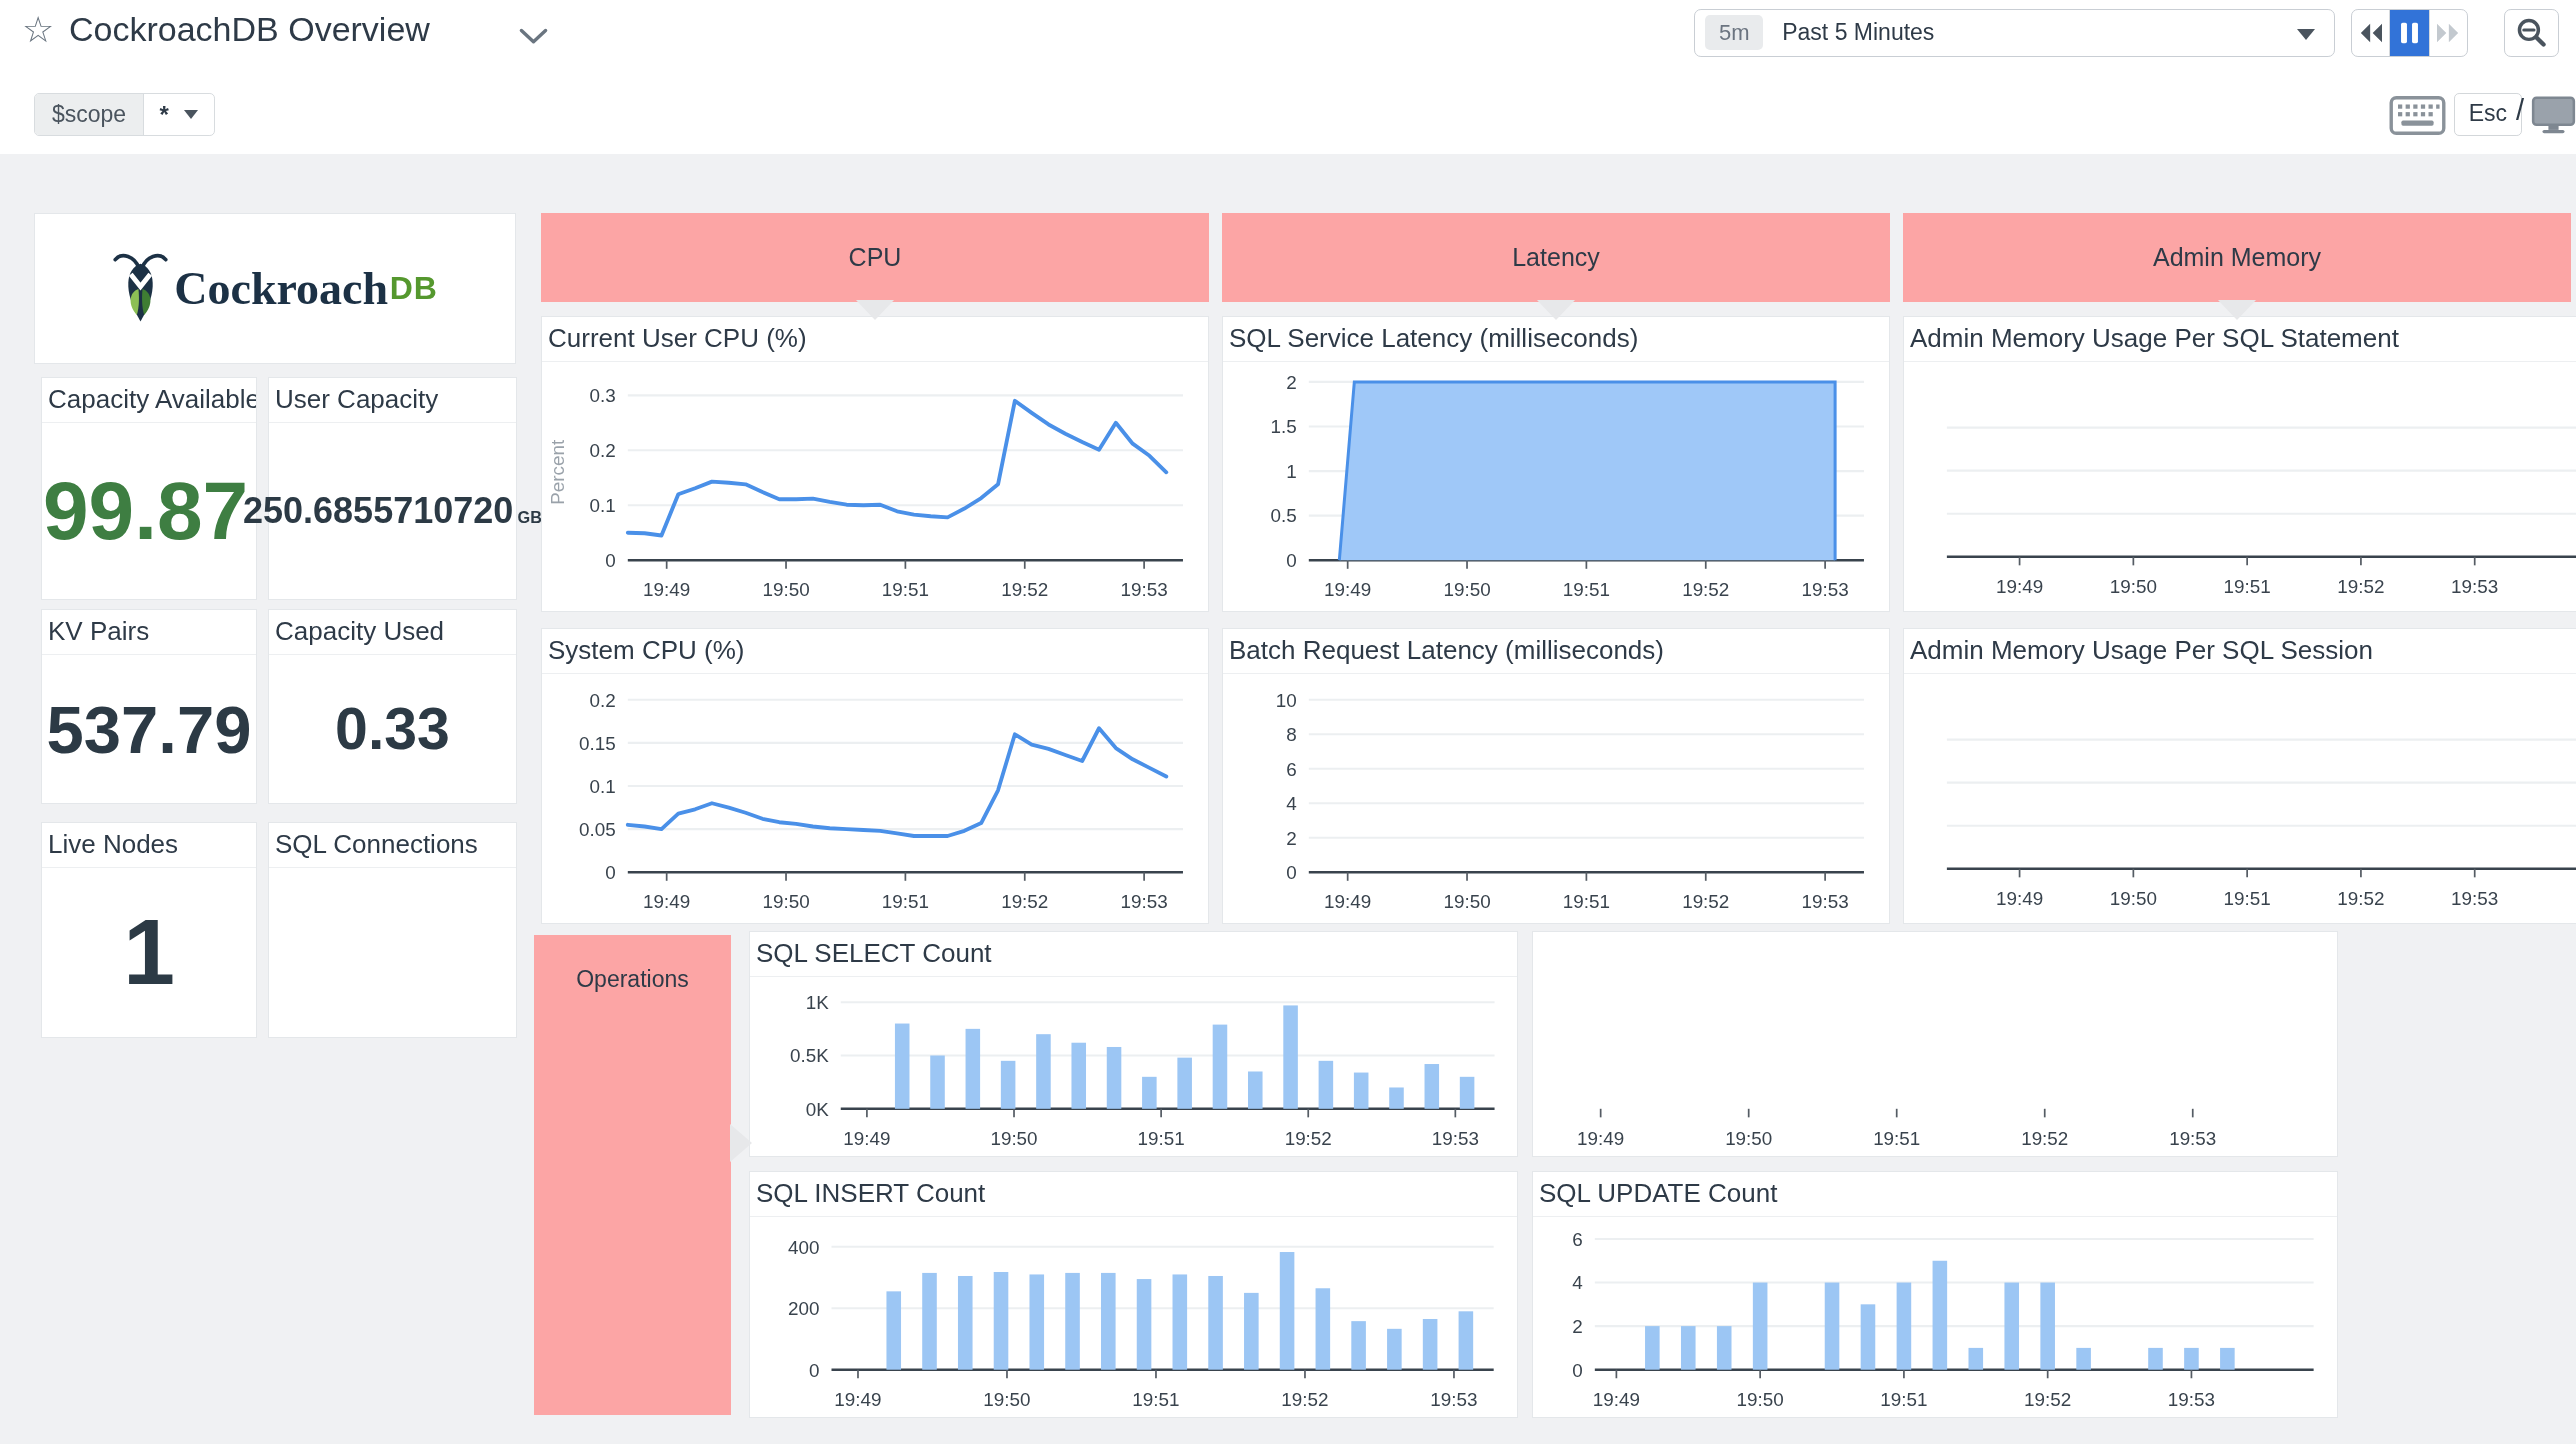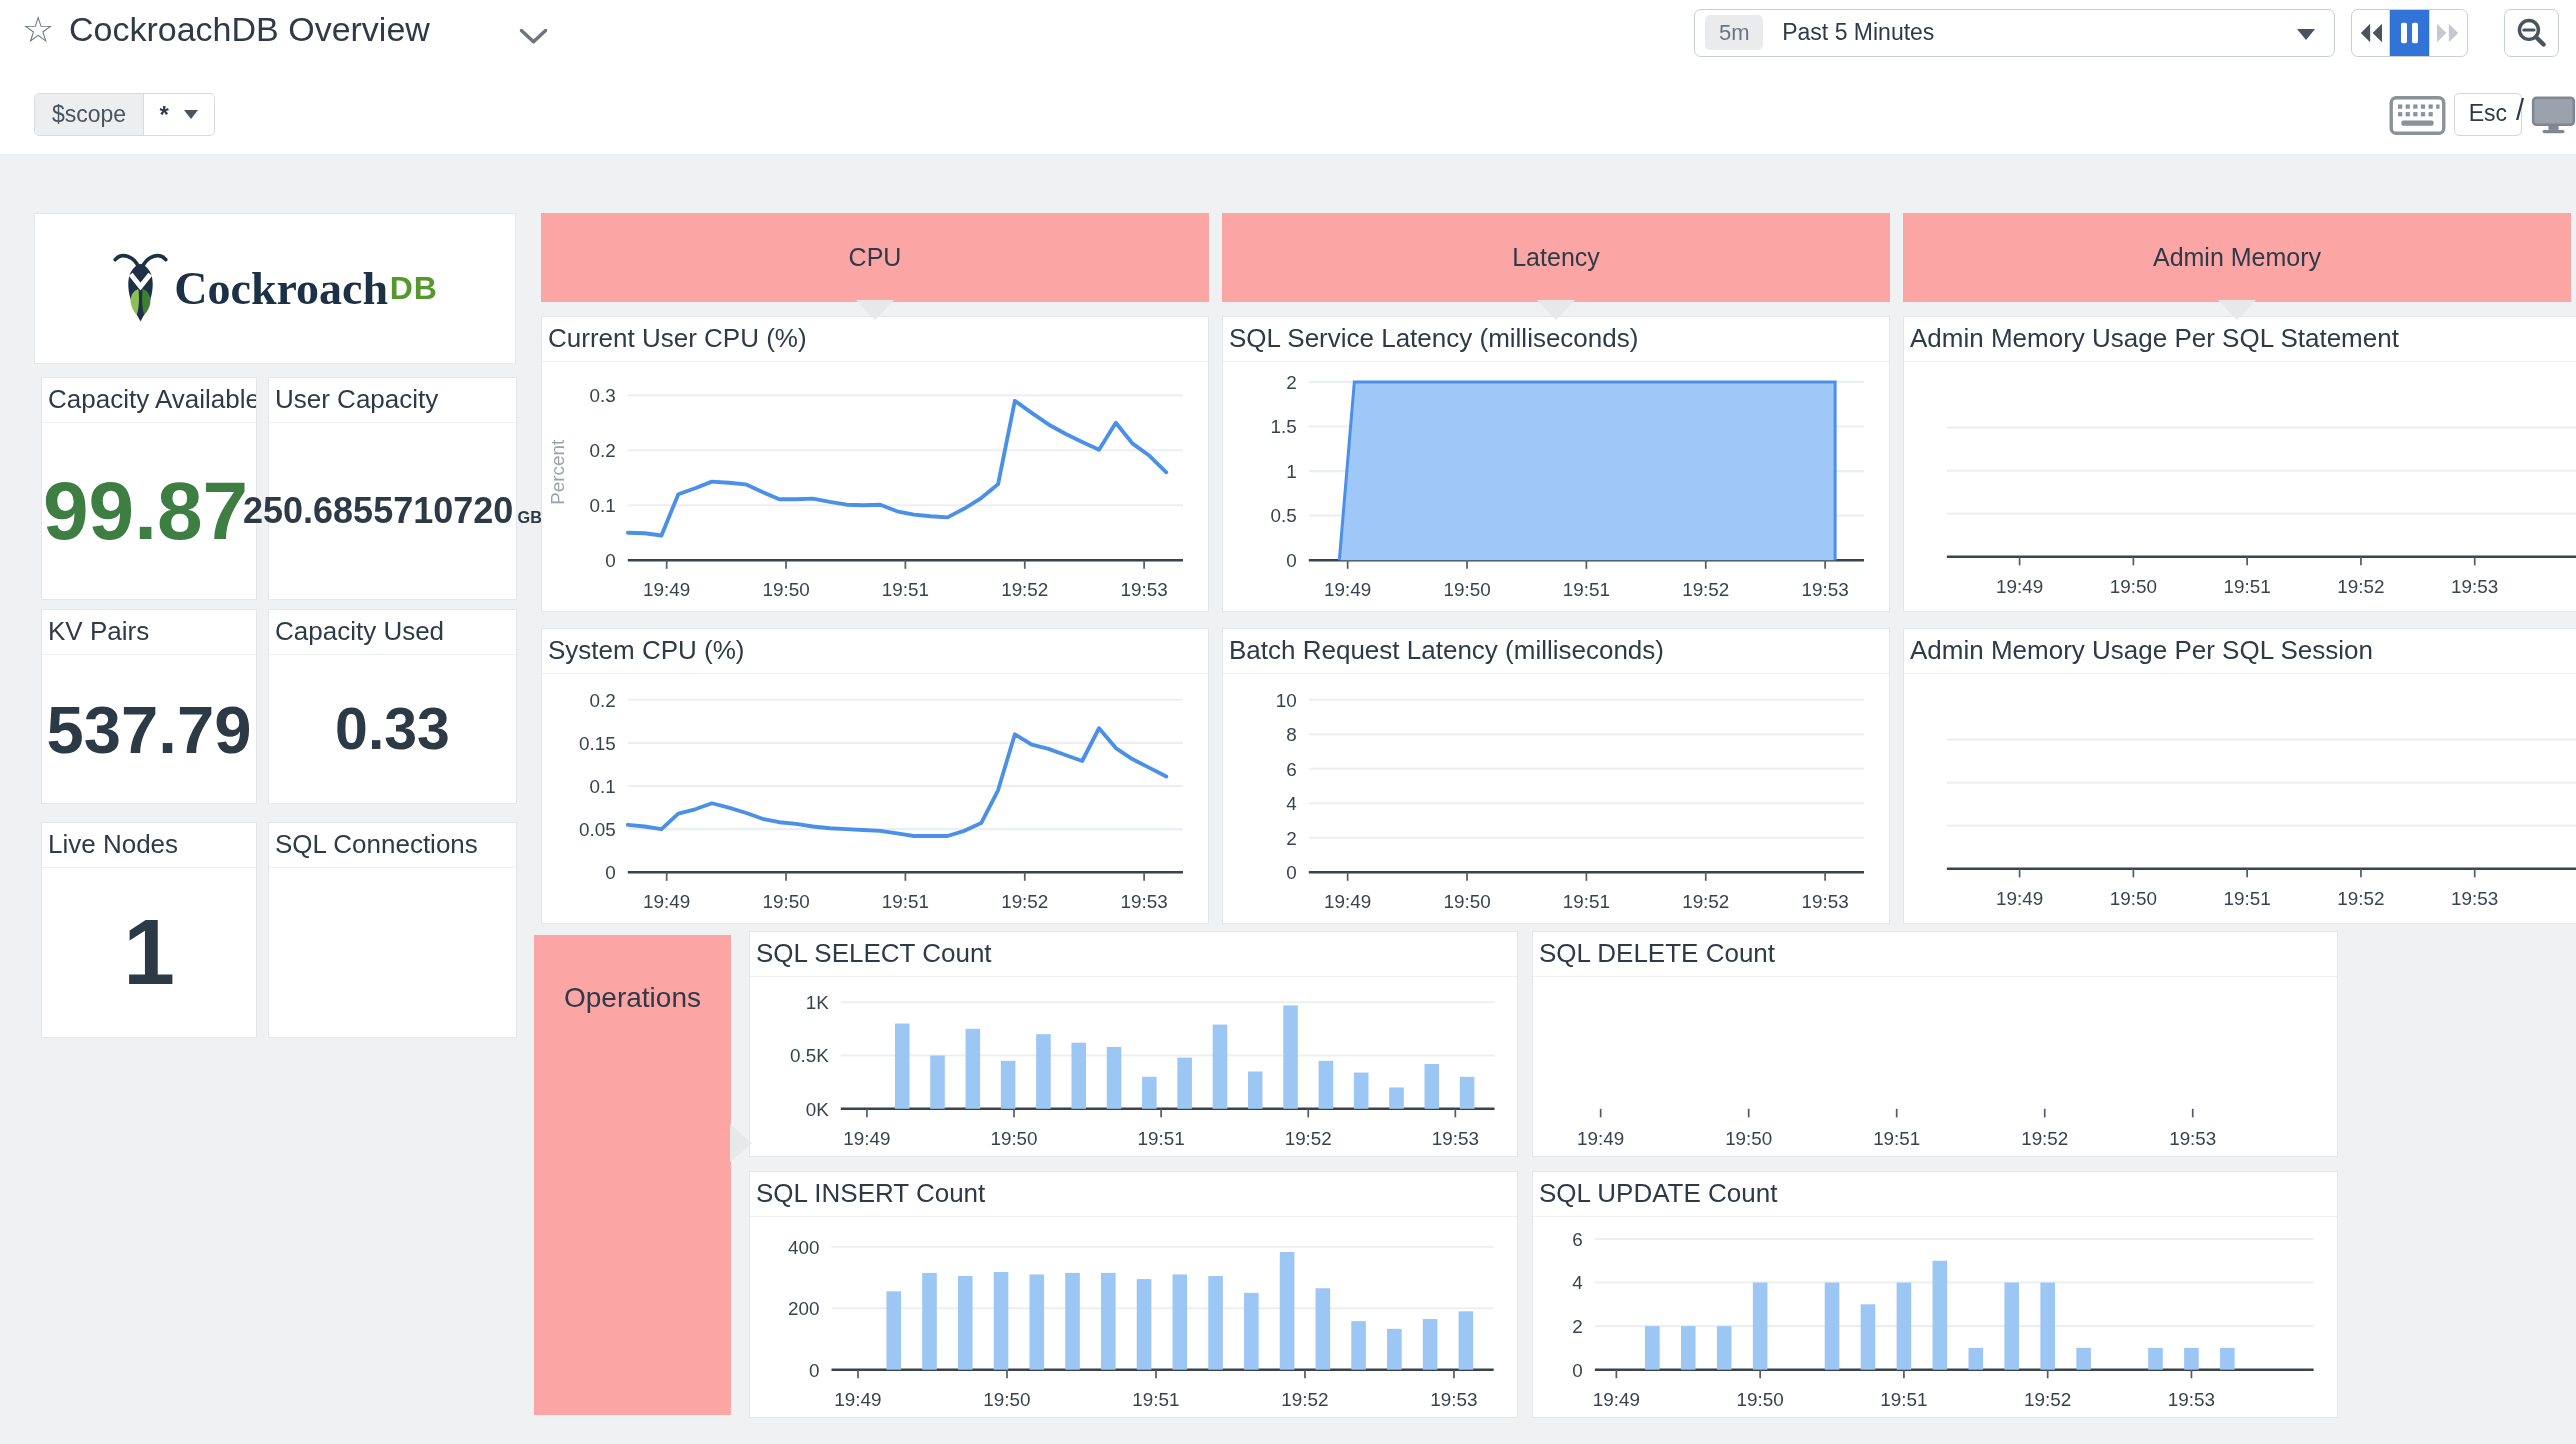--- a/index.html
+++ b/index.html
@@ -176,21 +176,21 @@
   <span>Latency</span>
 </div>
 <div class="notch-down" style="left:1537px;top:300px"></div>
 
 <div class="group" style="left:1903px;top:213px;width:668px;height:89px">
   <span>Admin Memory</span>
 </div>
 <div class="notch-down" style="left:2218px;top:300px"></div>
 
 <div class="group" style="left:534px;top:935px;width:197px;height:480px;align-items:flex-start">
-  <span style="margin-top:47px;font-size:28px">Operations</span>
+  <span style="margin-top:31px;font-size:23px">Operations</span>
 </div>
 <div class="notch-right" style="left:730px;top:1124px"></div>
 
 <div class="card" style="left:541px;top:316px;width:668px;height:296px">
   <div class="ctitle">Current User CPU (%)</div>
   <svg class="plot" width="665" height="248" viewBox="0 0 775 289">
       <text x="86" y="239" text-anchor="end" font-size="22" fill="#39434d">0</text>
       <line x1="100" y1="166.9375" x2="747" y2="166.9375" stroke="#eceff1" stroke-width="2.5"></line>
       <text x="86" y="174.9375" text-anchor="end" font-size="22" fill="#39434d">0.1</text>
       <line x1="100" y1="102.875" x2="747" y2="102.875" stroke="#eceff1" stroke-width="2.5"></line>
@@ -362,21 +362,20 @@
       <rect x="580.876" y="110.41509433962264" width="17" height="43.58490566037736" fill="#9cc6f4"></rect>
       <rect x="622.132" y="33.20754716981132" width="17" height="120.79245283018868" fill="#9cc6f4"></rect>
       <rect x="663.388" y="97.9622641509434" width="17" height="56.0377358490566" fill="#9cc6f4"></rect>
       <rect x="704.6439999999999" y="111.66037735849056" width="17" height="42.339622641509436" fill="#9cc6f4"></rect>
       <rect x="745.9" y="129.0943396226415" width="17" height="24.905660377358487" fill="#9cc6f4"></rect>
       <rect x="787.156" y="101.69811320754717" width="17" height="52.301886792452834" fill="#9cc6f4"></rect>
       <rect x="828.4119999999999" y="116.64150943396226" width="17" height="37.358490566037744" fill="#9cc6f4"></rect>
     </svg>
 </div>
 <div class="card" style="left:1532px;top:931px;width:806px;height:226px">
-  <div class="ctitle">SQL DELETE Count</div>
   <svg class="plot" width="803" height="178" viewBox="0 0 936 208">
       <line x1="77.9" y1="154" x2="77.9" y2="164" stroke="#555c64" stroke-width="2"></line>
       <text x="77.9" y="196" text-anchor="middle" font-size="22" fill="#39434d">19:49</text>
       <line x1="250.86599999999999" y1="154" x2="250.86599999999999" y2="164" stroke="#555c64" stroke-width="2"></line>
       <text x="250.86599999999999" y="196" text-anchor="middle" font-size="22" fill="#39434d">19:50</text>
       <line x1="423.832" y1="154" x2="423.832" y2="164" stroke="#555c64" stroke-width="2"></line>
       <text x="423.832" y="196" text-anchor="middle" font-size="22" fill="#39434d">19:51</text>
       <line x1="596.798" y1="154" x2="596.798" y2="164" stroke="#555c64" stroke-width="2"></line>
       <text x="596.798" y="196" text-anchor="middle" font-size="22" fill="#39434d">19:52</text>
       <line x1="769.764" y1="154" x2="769.764" y2="164" stroke="#555c64" stroke-width="2"></line>

